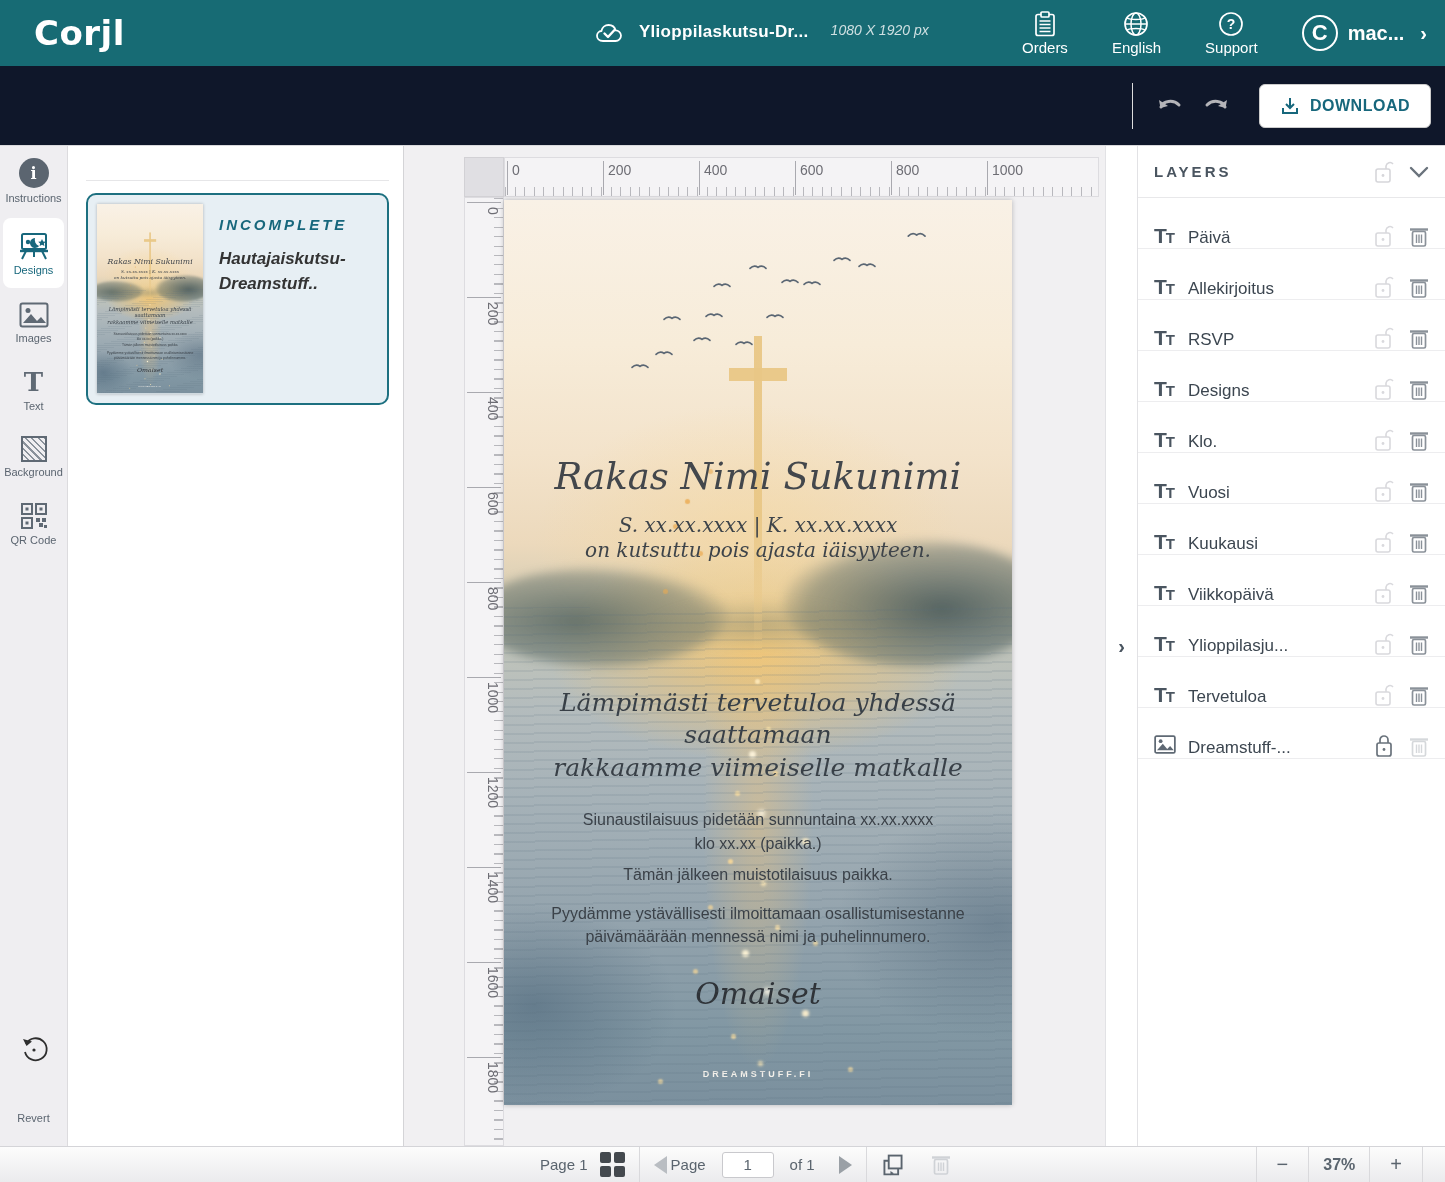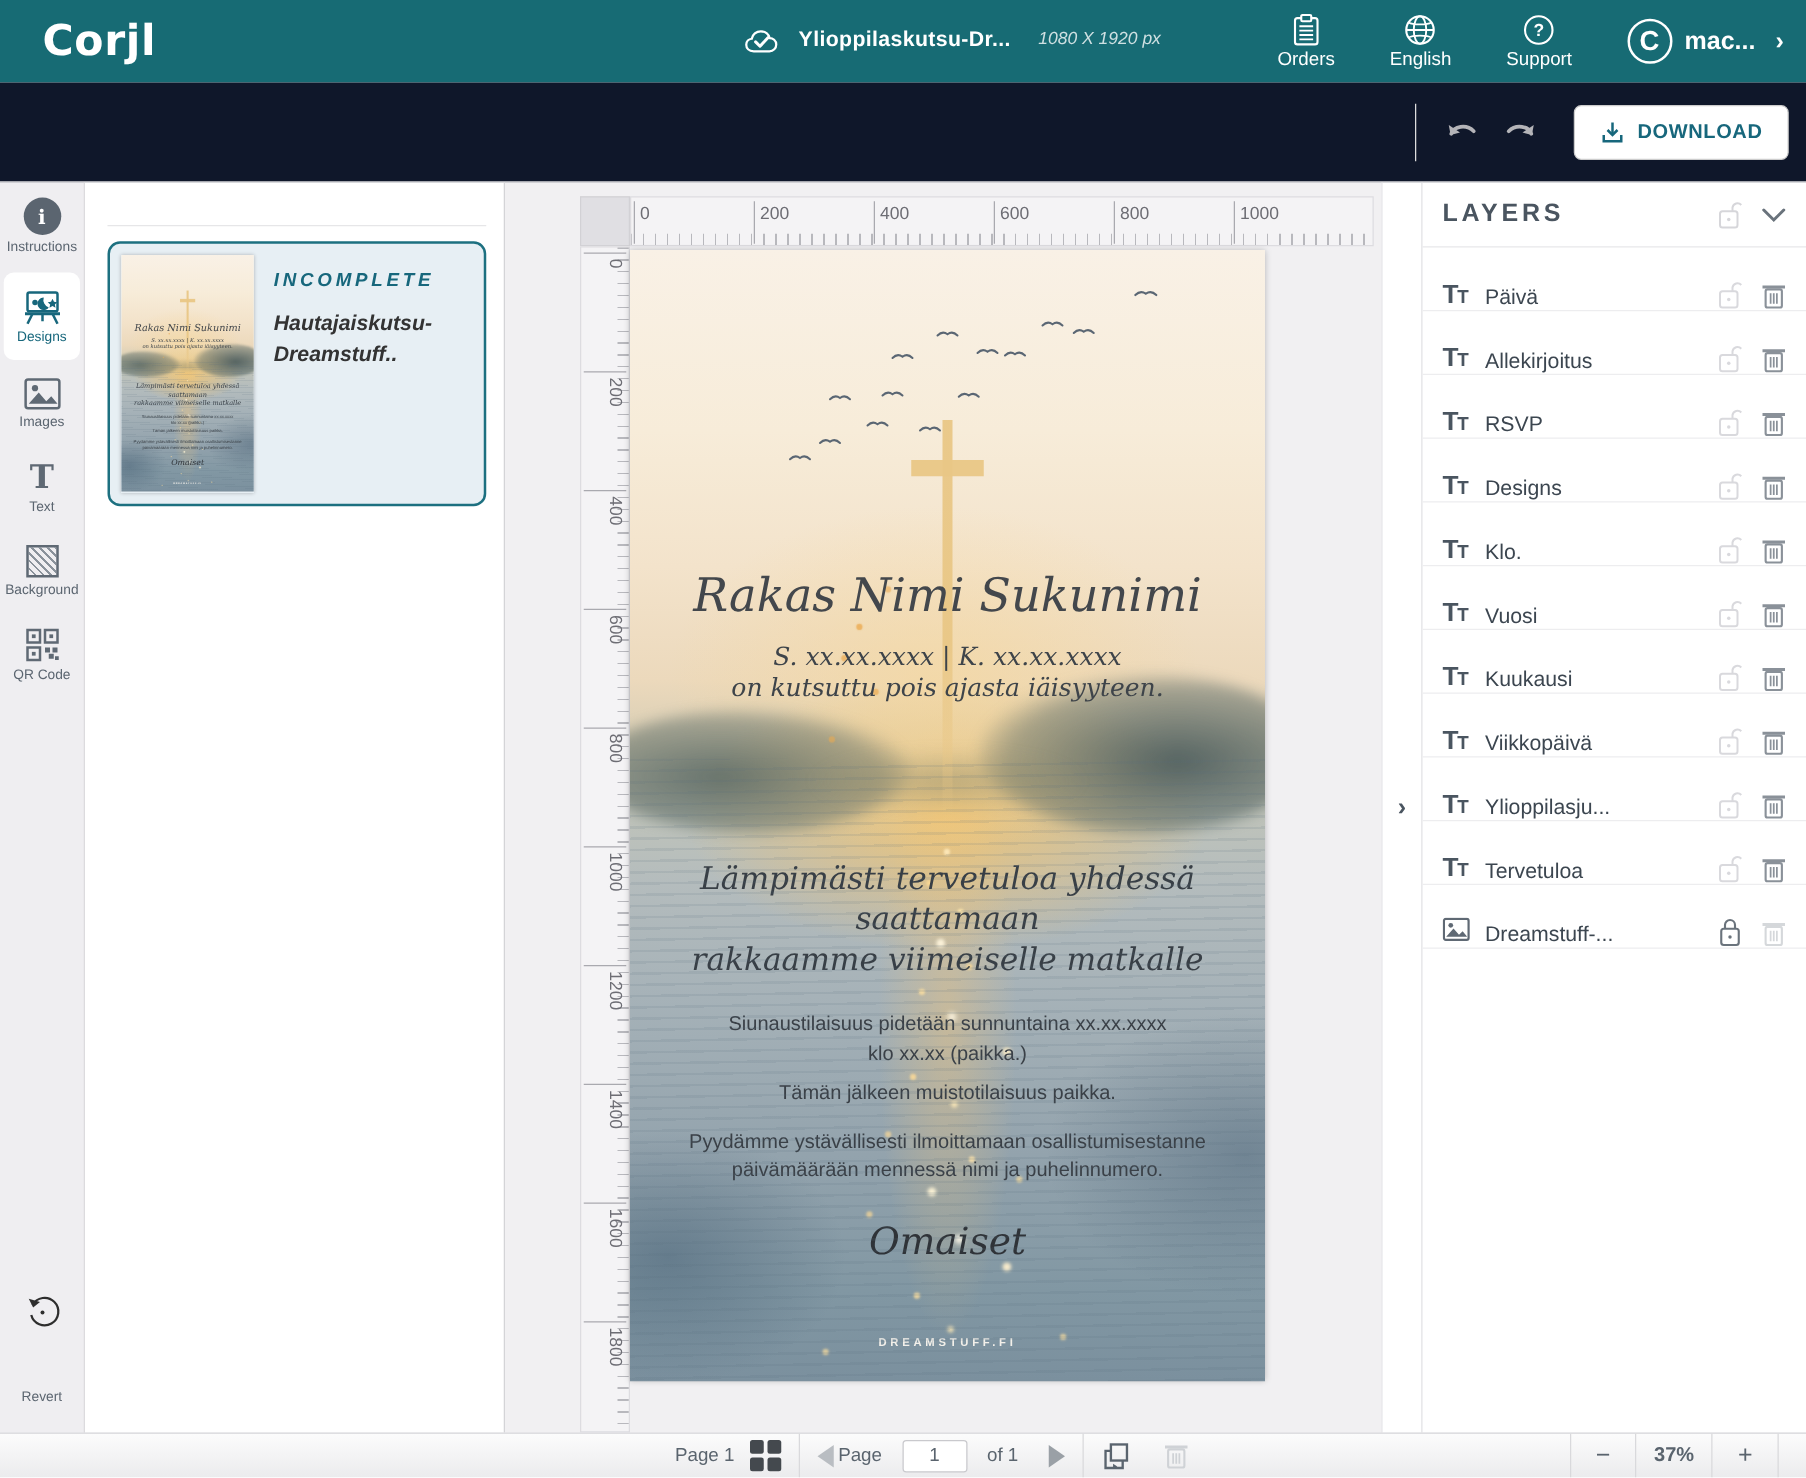--- a/index.html
+++ b/index.html
@@ -138,21 +138,21 @@
 
   
   .collapse-strip { width:32px; background:#fff; border-left:1px solid #e2e2e5;
     display:flex; align-items:center; justify-content:center; }
   .collapse-strip span { color:#4a5560; font-size:20px; font-weight:bold; cursor:pointer; }
 
   
   .layers-panel { width:308px; background:#fff; border-left:1px solid #e2e2e5; }
   .layers-head { height:52px; display:flex; align-items:center; padding:0 16px;
     border-bottom:1px solid #e8e8ea; }
-  .layers-title { font-size:20px; font-weight:bold; letter-spacing:3px; color:#4a5560; flex:1; }
+  .layers-title { font-size:15px; font-weight:bold; letter-spacing:3px; color:#4a5560; flex:1; }
   .layers-head svg { margin-left:14px; }
   .layer-row { height:51px; display:flex; align-items:flex-end; padding:0 16px;
     border-bottom:1px solid #ededef; }
   .tt-icon { width:34px; font-weight:bold; color:#4a5560; font-size:21px; letter-spacing:-1px; flex:none; }
   .tt-icon .small-t { font-size:15px; }
   .img-icon16 { width:34px; flex:none; }
   .layer-name { flex:1; color:#3c4650; font-size:17px; }
   .layer-row .lock-icon, .layers-head .lock-icon { opacity:1; }
   .row-actions { display:flex; align-items:center; gap:14px; }
   .is-locked .trash-svg { opacity:0.35; }

